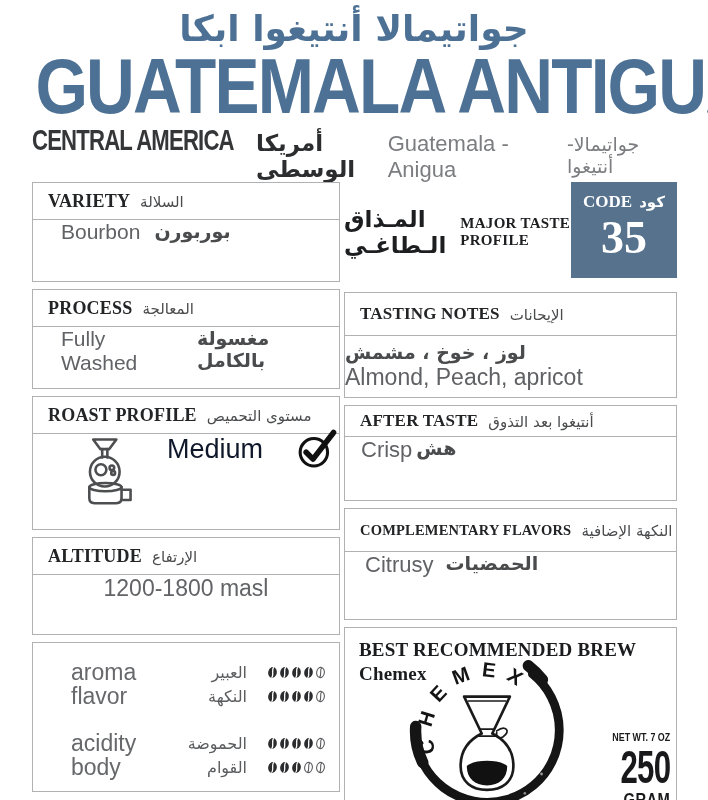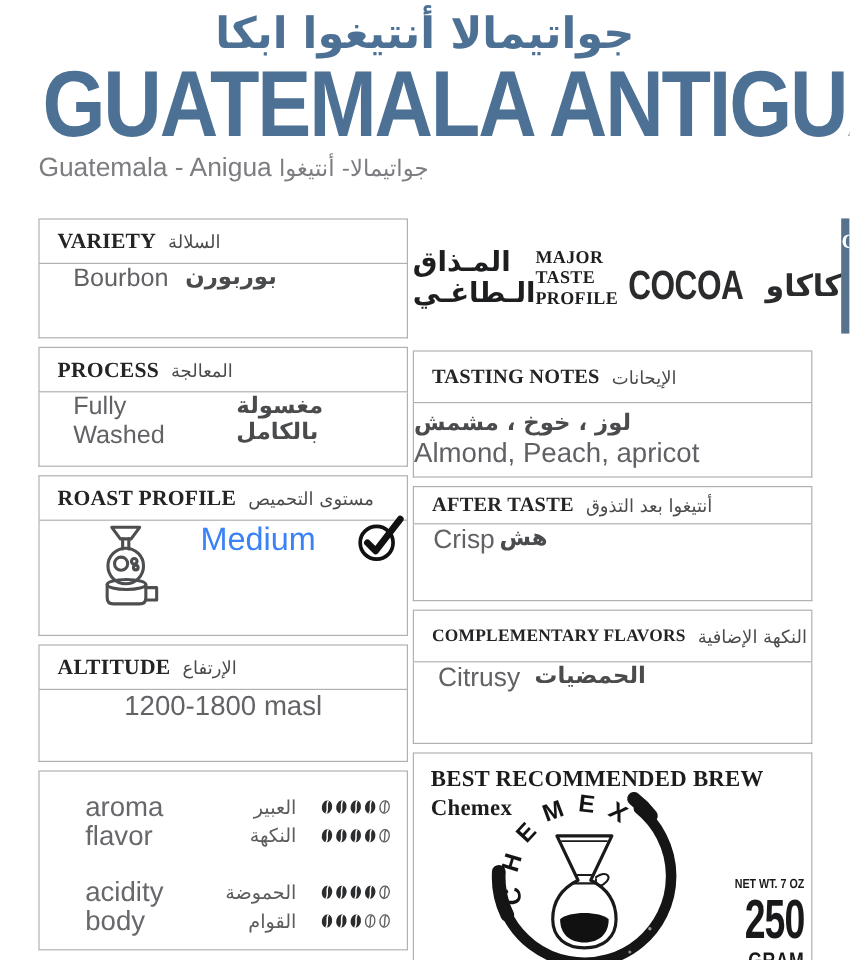--- a/index.html
+++ b/index.html
@@ -38,21 +38,21 @@
   .v-ar{font-family:"DejaVu Sans",sans-serif;font-size:19px;font-weight:bold;color:#4a4b4d;}
   .h38{height:38px;} .h30{height:44px;} .h32{height:32px;}
   .v62{height:62px;} .v96{height:96px;} .v60{height:60px;} .v64{height:64px;} .v68{height:68px;}
   .pad-l{padding-left:28px;gap:14px;}
   .pad-s{padding-left:16px;gap:4px;}
   .pad-m{padding-left:20px;gap:12px;}
   .center{justify-content:center;}
   .alt-val{font-size:23px;color:#626366;}
   
   .roast-row{padding-left:46px;}
-  .medium-lbl{font-size:27px;color:#3b82f6;margin-left:30px;}
+  .medium-lbl{font-size:27px;color:#0f172a;margin-left:30px;}
   .check{margin-left:32px;margin-top:-8px;}
   
   .ratings{height:150px;border:1.5px solid var(--border);padding:17px 0 0 38px;}
   .r-row{display:flex;align-items:center;height:24px;}
   .r-en{width:94px;font-size:23px;color:#67686b;line-height:1;}
   .r-ar{width:82px;text-align:right;font-family:"DejaVu Sans",sans-serif;font-size:16px;color:#5b5c5e;}
   .beans{margin-left:20px;display:flex;gap:1px;align-items:center;}
   .gap-above{margin-top:23px;}
   
   .top-block{height:96px;display:flex;margin-bottom:7px;}
@@ -84,20 +84,24 @@
        transform-origin:right center;margin-top:4px;}
 </style>
 </head>
 <body>
 
 <div class="page">
 
   <div class="title-ar">جواتيمالا أنتيغوا ابكا</div>
   <div class="title-en">GUATEMALA ANTIGUA</div>
   <div class="subtitle">
+    <div class="grp">
+      <span class="region-en">CENTRAL AMERICA</span>
+      <span class="region-ar">أمريكا الوسطى</span>
+    </div>
     <div class="grp">
       <span class="origin-en">Guatemala - Anigua</span>
       <span class="origin-ar">جواتيمالا- أنتيغوا</span>
     </div>
   </div>
 
   <div class="grid">
 
     <div class="col-l">
 
@@ -309,24 +313,20 @@
         </div>
       </section>
     </div>
 
     <div class="col-r">
 
       <div class="top-block">
         <div class="taste-stack">
           <div class="taste-ar">المـذاق الـطاغـي</div>
           <div class="taste-en">MAJOR TASTE PROFILE</div>
-          <div class="cocoa-line">
-            <span class="cocoa-en">COCOA</span>
-            <span class="cocoa-ar">كاكاو</span>
-          </div>
         </div>
         <div class="code-box">
           <div class="code-lbl">
             <span>CODE</span>
             <span class="ar">كود</span>
           </div>
           <div class="code-num">35</div>
         </div>
       </div>
 

